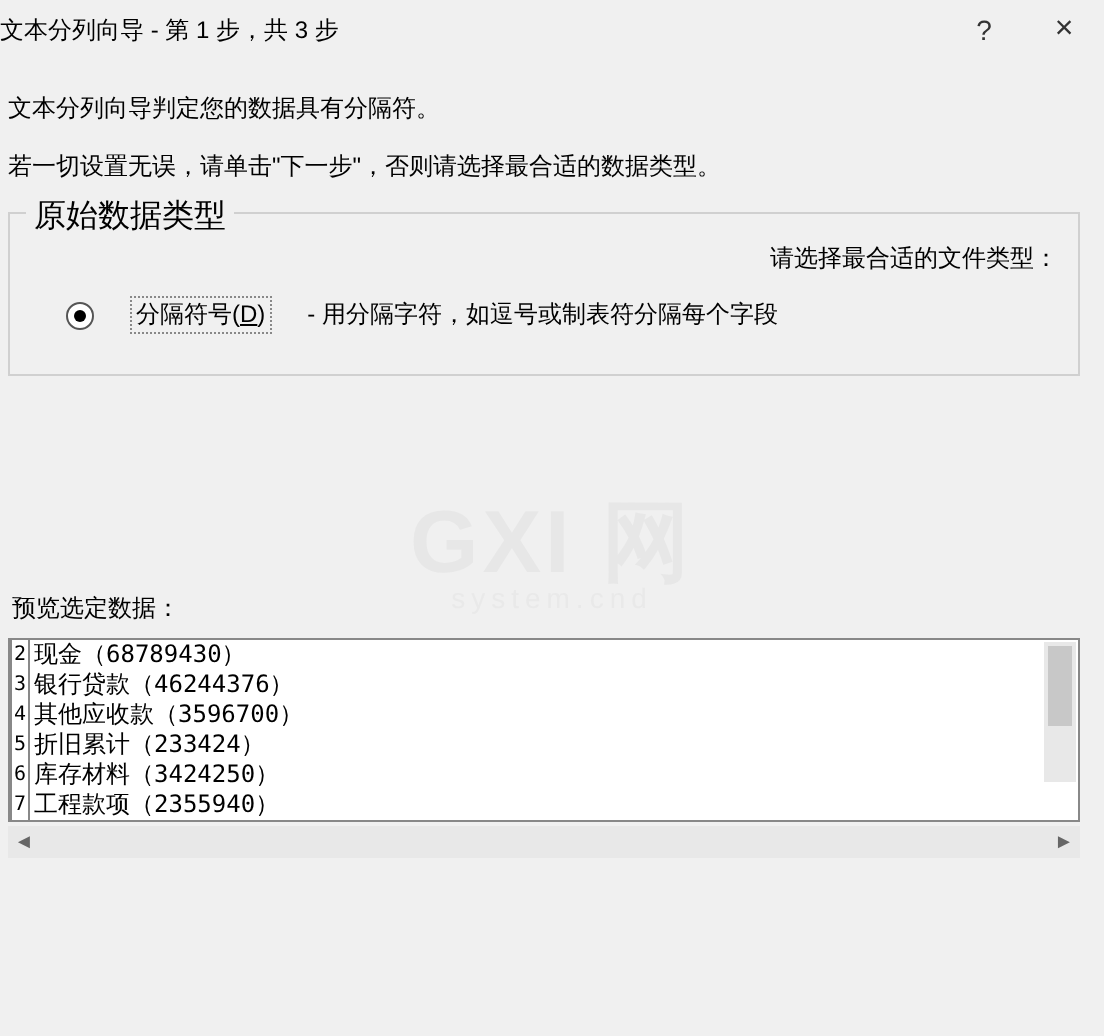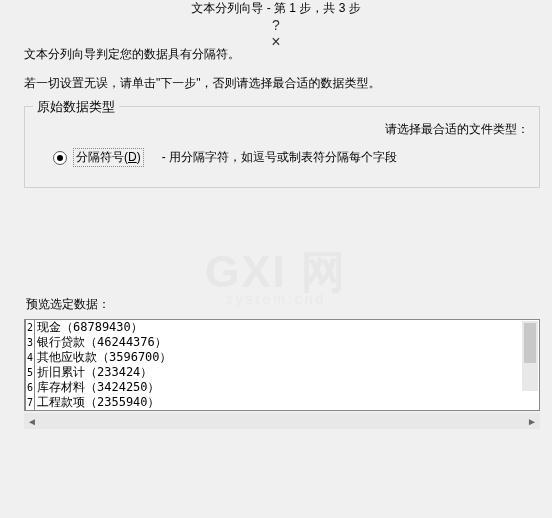--- a/index.html
+++ b/index.html
@@ -13,49 +13,48 @@
     font-size: 12px;
     color: #000;
     overflow: hidden;
   }
   .titlebar {
     display: flex;
     align-items: center;
     height: 30px;
     padding: 0 0 0 0;
     background: #f0f0f0;
-    flex-direction: column;
   }
   .titlebar-title { flex: 1; font-size: 12px; }
   .titlebar-btn {
     width: 40px;
     height: 30px;
     display: flex;
     align-items: center;
     justify-content: center;
     font-size: 14px;
     color: #333;
   }
   .titlebar-btn.close { font-size: 16px; }
-  .body-area { padding: 10px 12px 0 24px; }
+  .body-area { padding: 10px 12px 0 4px; }
   .intro1 { margin: 6px 0 12px 0; }
   .intro2 { margin: 0 0 14px 0; }
   .fieldset {
     border: 1px solid #d0d0d0;
     padding: 12px 10px 14px 10px;
     position: relative;
     margin-bottom: 10px;
   }
   .fieldset-legend {
     position: absolute;
     top: -9px;
     left: 8px;
     background: #f0f0f0;
     padding: 0 4px;
-    font-size: 13px;
+    font-size: 16px;
   }
   .fs-prompt { margin: 2px 0 10px 2px; text-align: right; }
   .radio-row {
     display: flex;
     align-items: center;
     margin: 6px 0 6px 18px;
     gap: 6px;
   }
   .radio-outer {
     width: 14px; height: 14px;
@@ -63,20 +62,21 @@
     border-radius: 50%;
     display: flex; align-items: center; justify-content: center;
     background: #fff;
   }
   .radio-inner {
     width: 6px; height: 6px; border-radius: 50%; background: #000;
   }
   .radio-label { 
     border: 1px dotted transparent;
     padding: 0 2px;
+    margin-left: 12px;
   }
   .radio-label.focused { border-color: #888; }
   .underline { text-decoration: underline; }
   .radio-desc { margin-left: 12px; }
   .watermark {
     position: absolute;
     left: 50%; top: 250px;
     transform: translateX(-50%);
     font-size: 44px;
     font-weight: bold;

